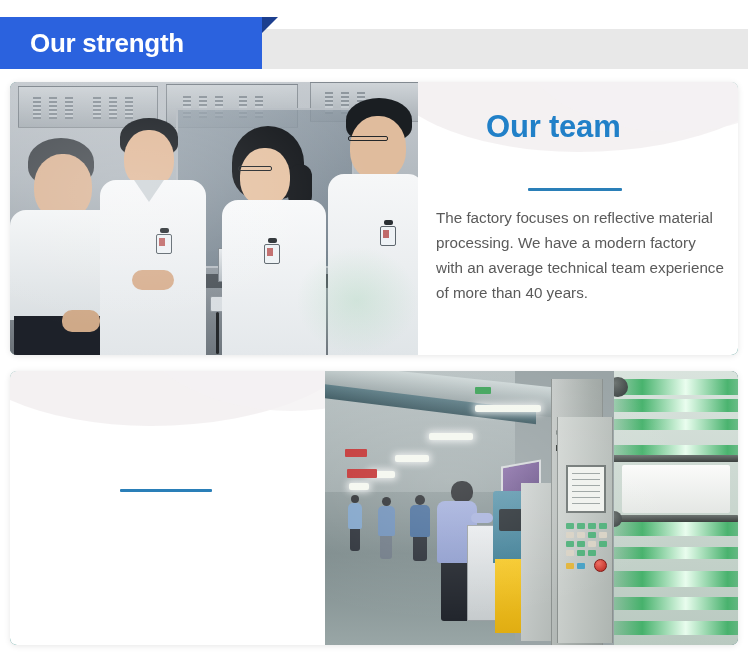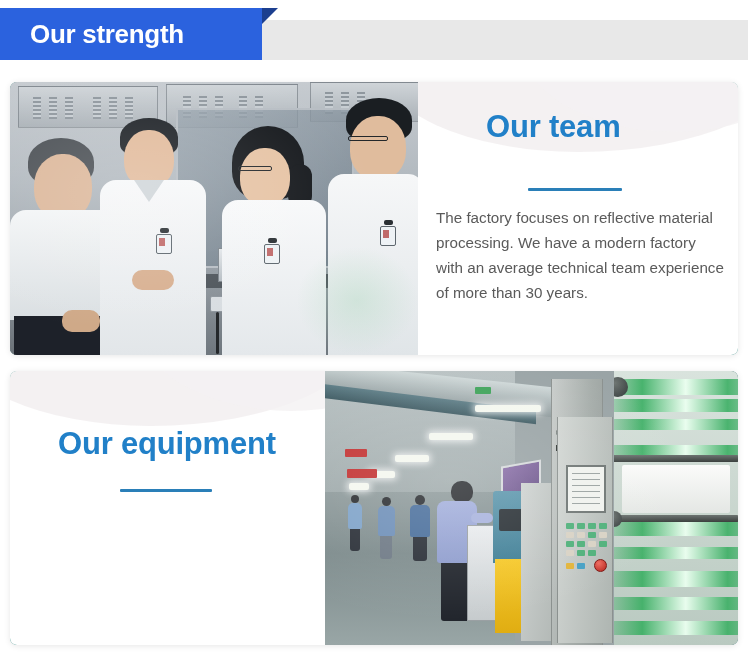--- a/index.html
+++ b/index.html
@@ -13,21 +13,21 @@
     background: #ffffff;
     font-family: "Liberation Sans", sans-serif;
     overflow: hidden;
     position: relative;
   }
 
   
   .section-header {
     position: absolute;
     left: 0;
-    top: 8px;
+    top: 17px;
     width: 748px;
     height: 52px;
   }
   .header-gray-bar {
     position: absolute;
     left: 0;
     top: 12px;
     width: 748px;
     height: 40px;
     background: #e8e8e8;
@@ -448,32 +448,31 @@
       <div class="photo-green-tint"></div>
     </div>
   </div>
 
   <div class="text-panel team-panel">
     <div class="wave"></div>
     <div class="wave2"></div>
     <div class="panel-inner">
       <div class="panel-heading">Our team</div>
       <div class="panel-rule"></div>
-      <div class="panel-body">The factory focuses on reflective material processing. We have a modern factory with an average technical team experience of more than 30 years.</div>
+      <div class="panel-body">The factory focuses on reflective material processing. We have a modern factory with an average technical team experience of more than 40 years.</div>
     </div>
   </div>
 </div>
 
 <div class="card card-equipment">
 
   <div class="text-panel equip-panel">
     <div class="wave" style="left:-60px;top:-135px;width:420px;height:190px;"></div>
     <div class="wave2" style="right:-110px;top:-140px;"></div>
     <div class="panel-inner">
-      <div class="panel-heading">Our equipment</div>
       <div class="panel-rule"></div>
     </div>
   </div>
 
   <div class="photo photo-equip">
     <div class="fac-scene">
       <div class="fac-back"></div>
       <div class="fac-floor"></div>
 
       <div class="fac-ceiling-beam"></div>

